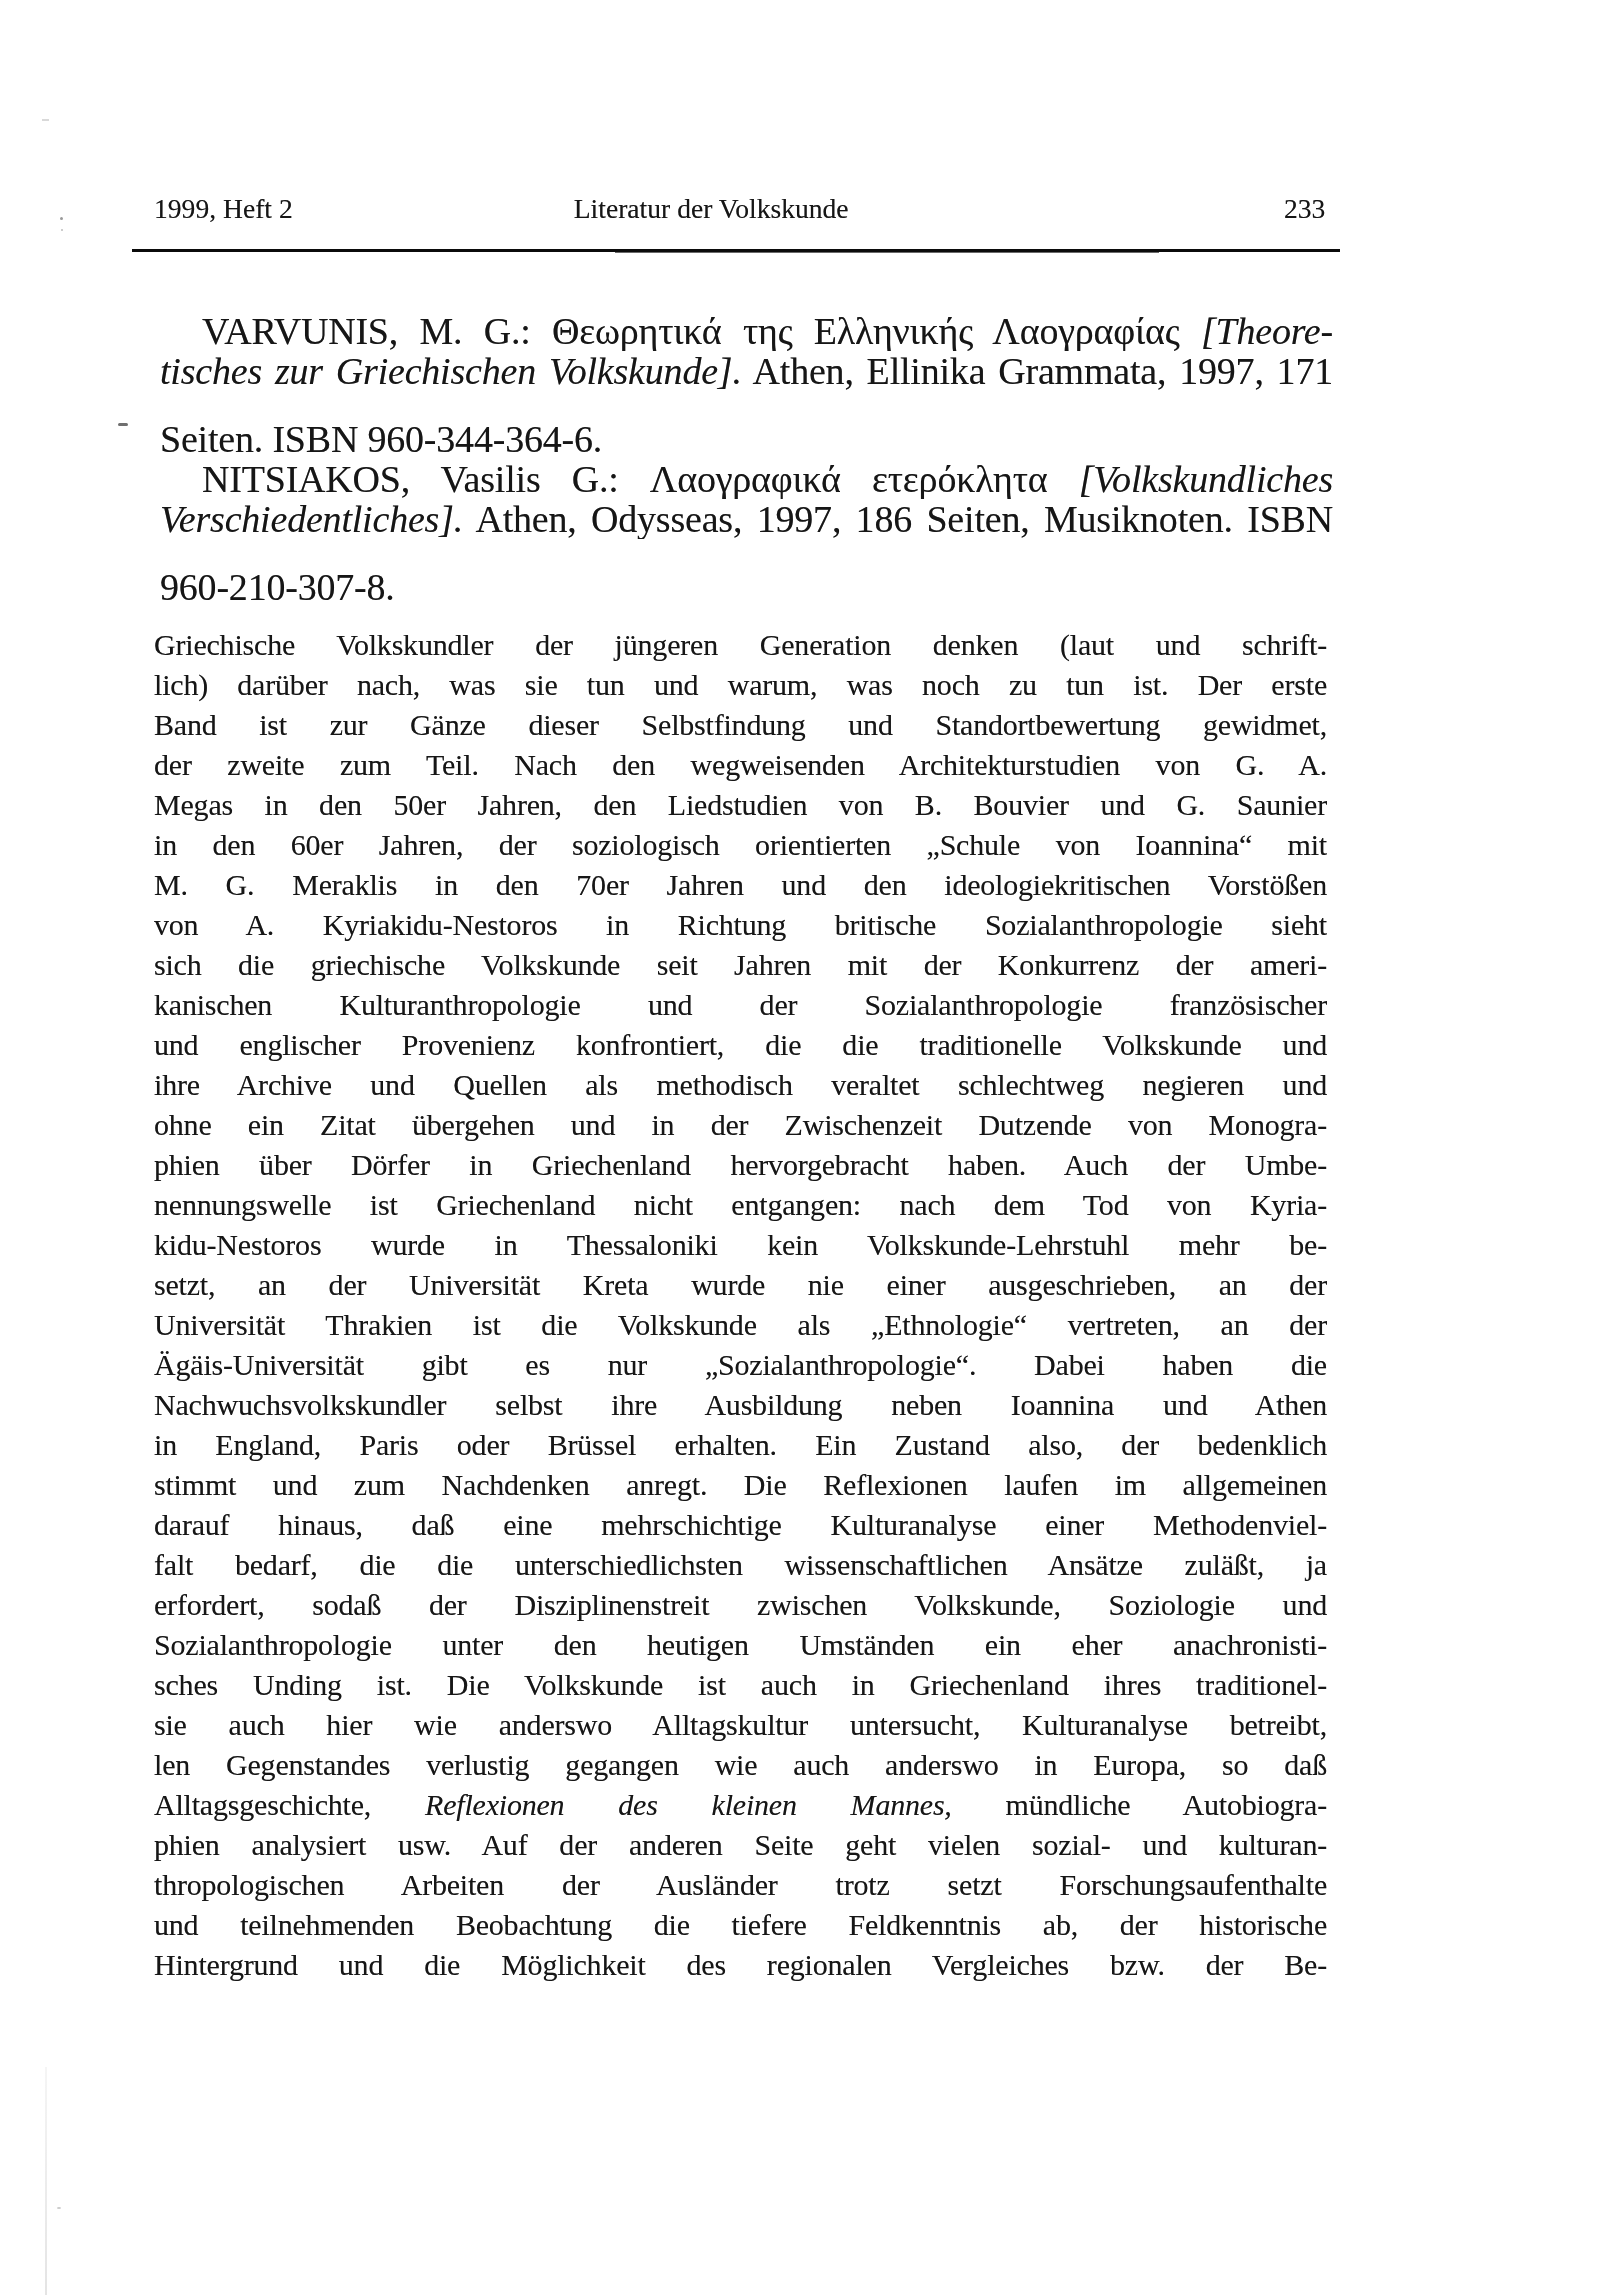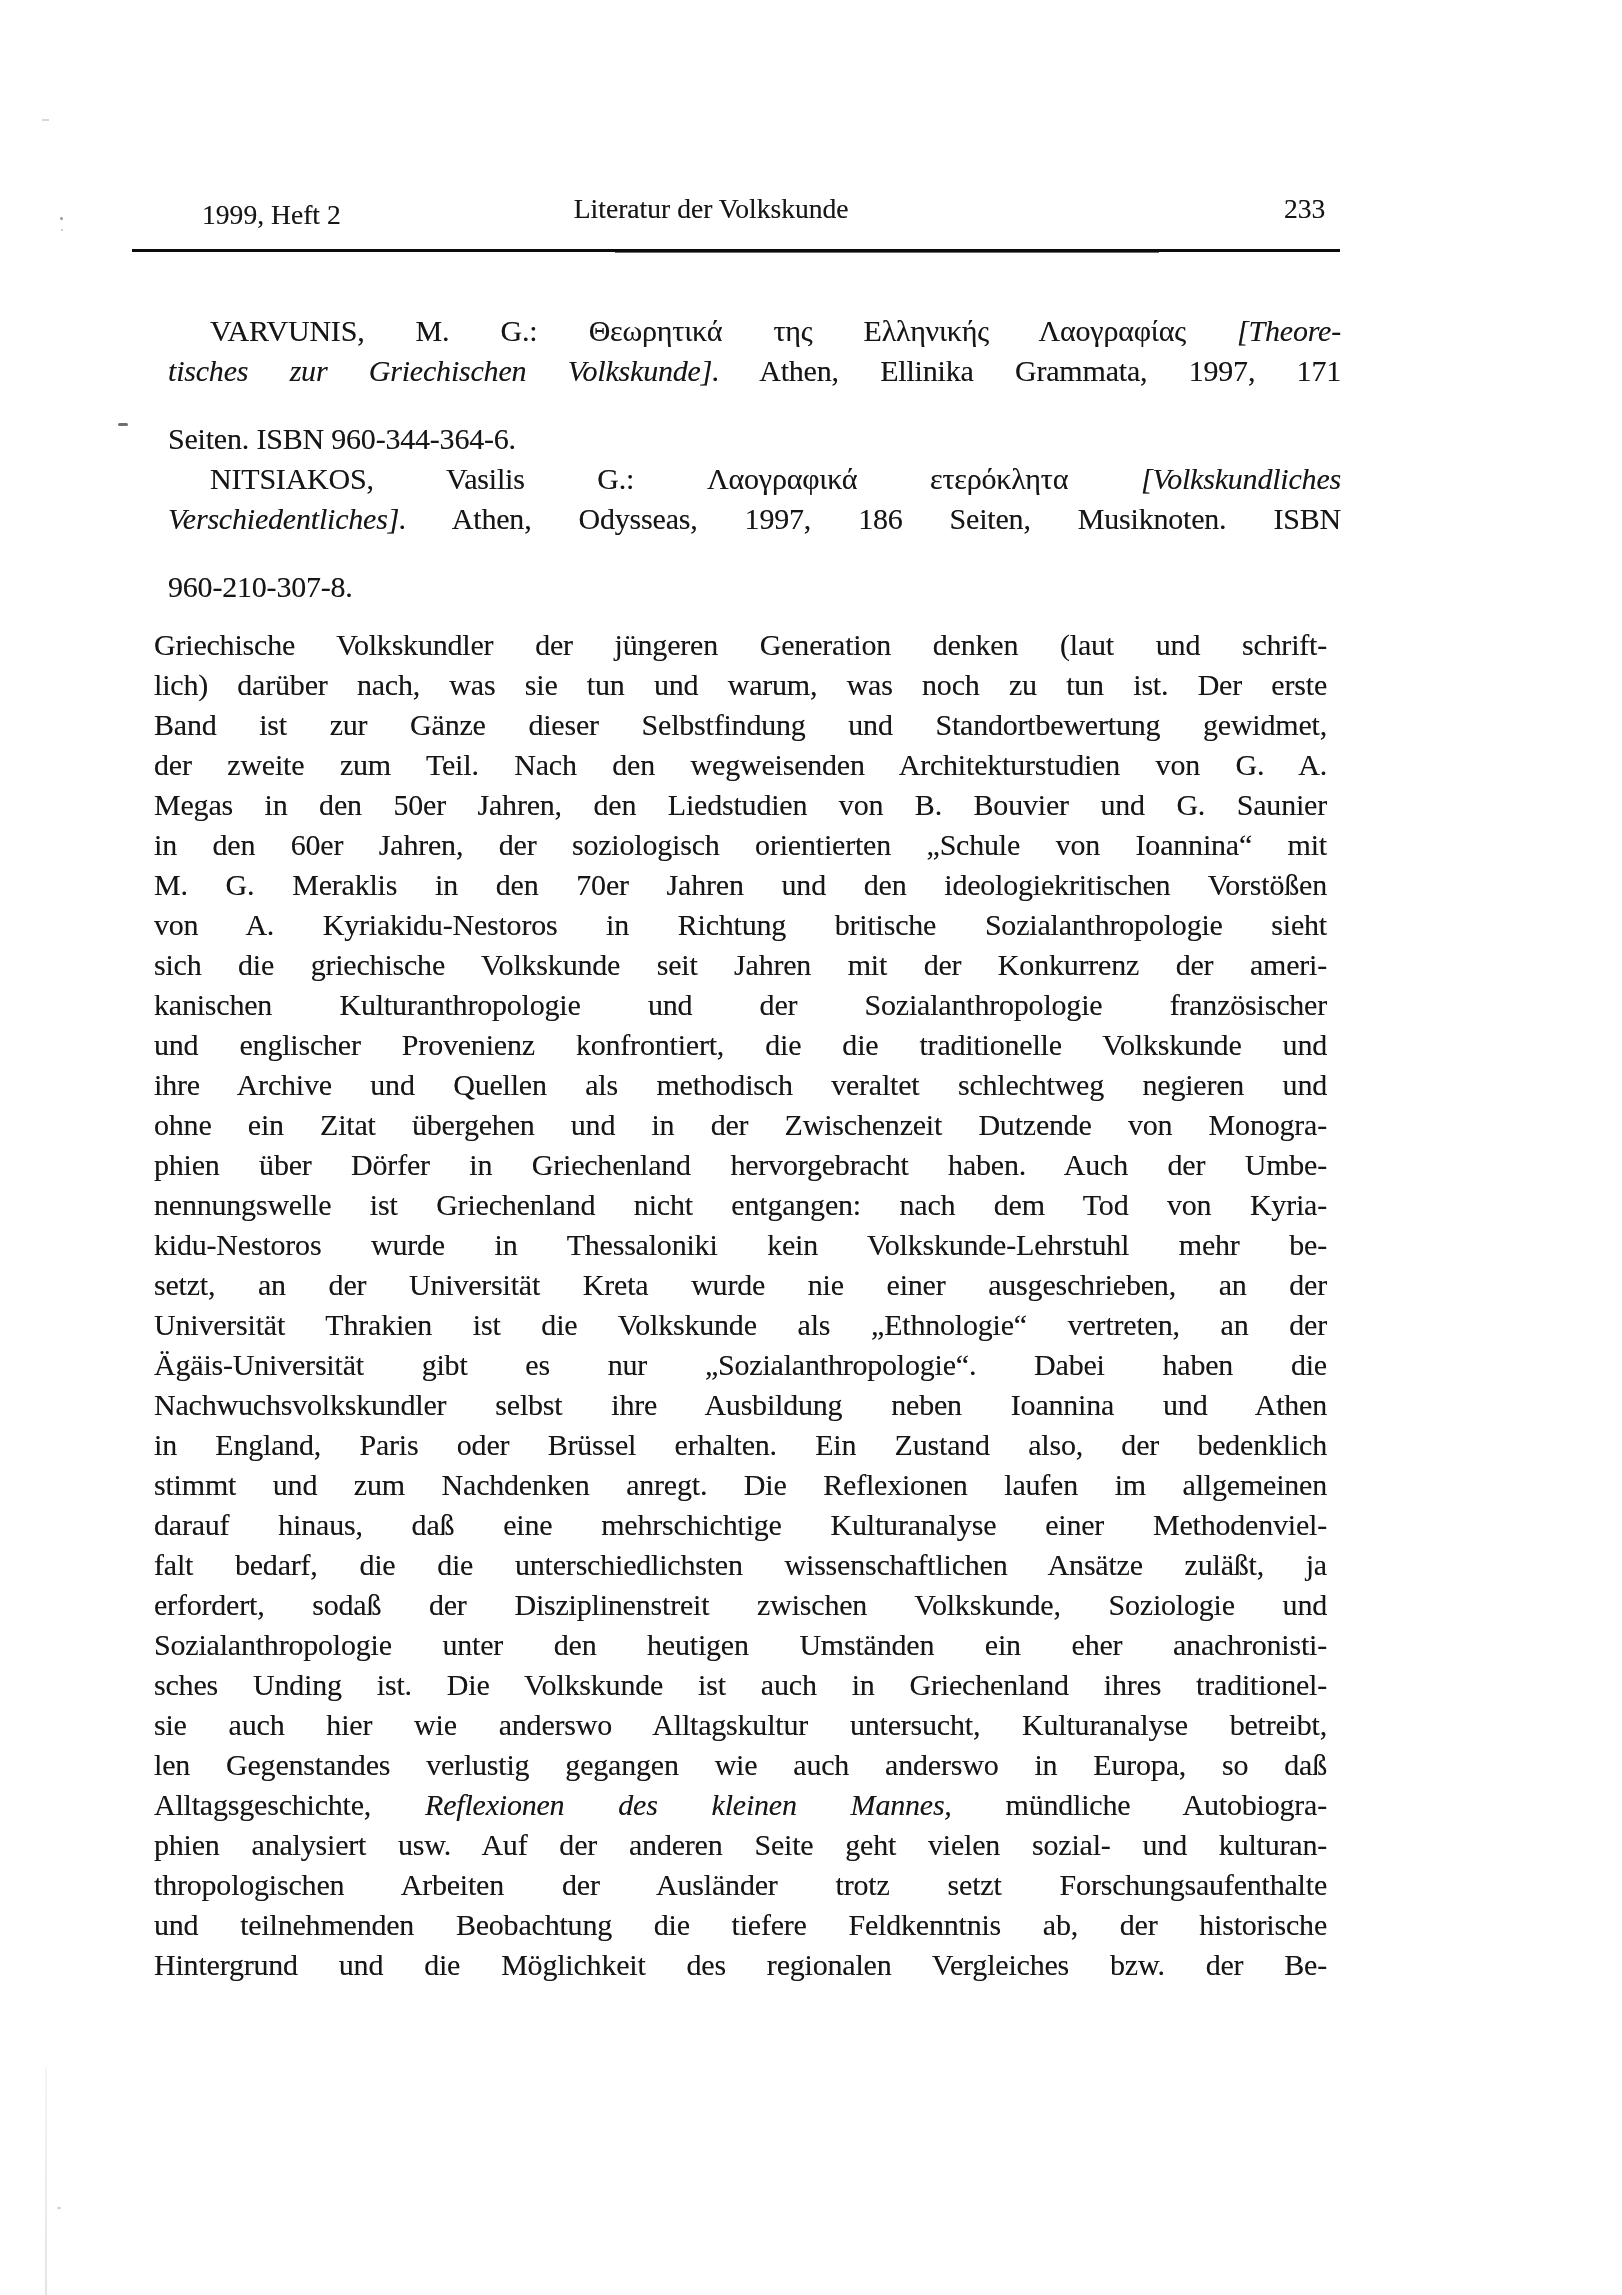--- a/index.html
+++ b/index.html
@@ -15,21 +15,21 @@
   }
   .header-row {
     position: absolute;
     top: 191px;
     left: 154px;
     width: 1173px;
     height: 36px;
     font-size: 27.6px;
     line-height: 36px;
   }
-  .h-left  { position: absolute; left: 0; top: 6px; margin-left: 48px; }
+  .h-left  { position: absolute; left: 0; top: 0; }
   .h-center{ position: absolute; left: 47.5%; top: 0; transform: translateX(-50%); }
   .h-right { position: absolute; right: 1.6px; top: 0; margin-left: 29px; }
   .rule {
     position: absolute;
     top: 249px;
     left: 132px;
     width: 1208px;
     height: 3.2px;
     background: #0b0b0b;
   }
@@ -38,23 +38,23 @@
     position: absolute;
     left: 40%;
     top: 3.2px;
     width: 45%;
     height: 0.8px;
     background: #6a6a6a;
   }
   .entries {
     position: absolute;
     top: 311px;
-    left: 168px;
+    left: 160px;
     width: 1173px;
-    font-size: 30px;
+    font-size: 38px;
     letter-spacing: -0.2px;
   }
   .review {
     position: absolute;
     top: 625px;
     left: 154px;
     width: 1173px;
     font-size: 30px;
     letter-spacing: -0.2px;
   }

